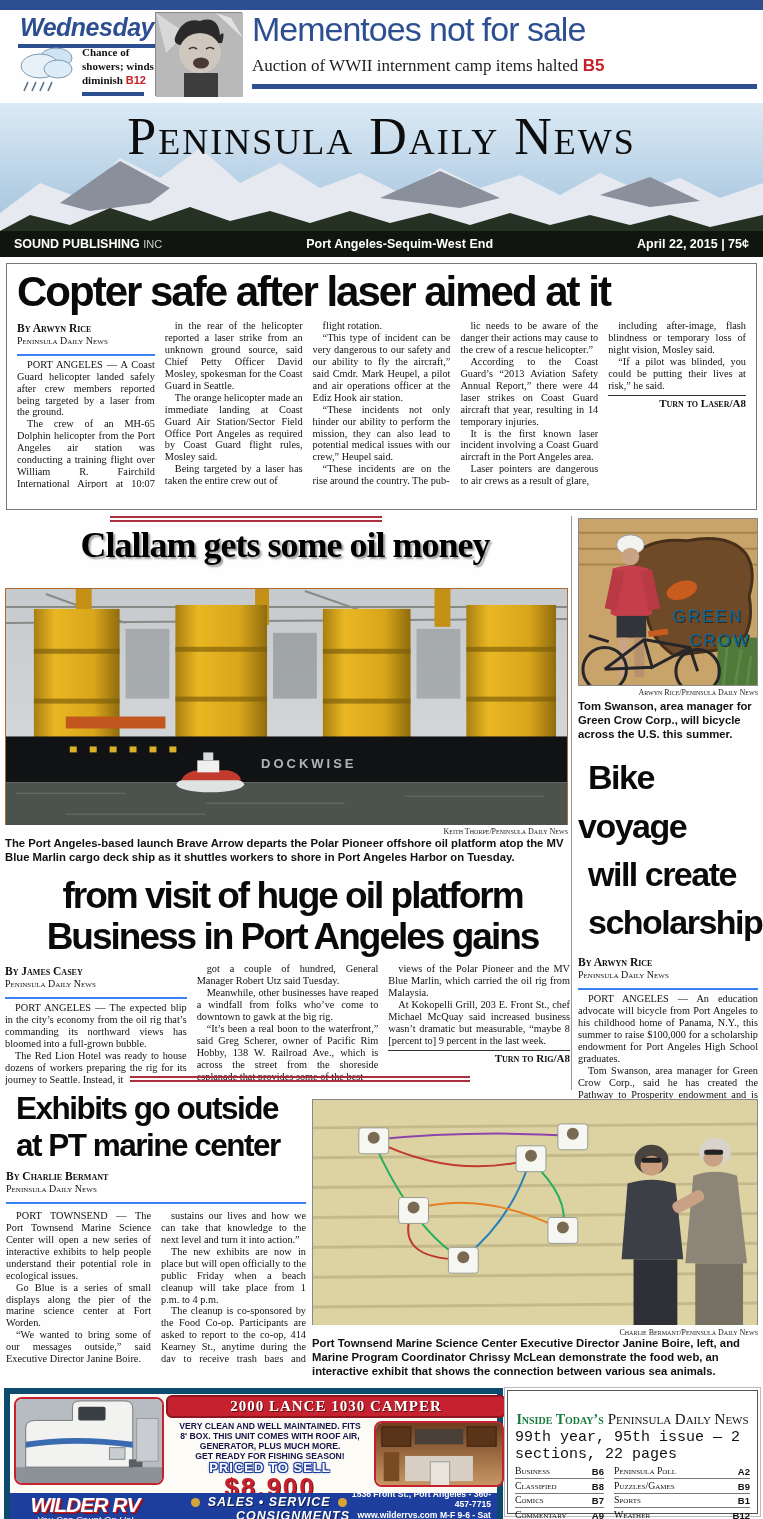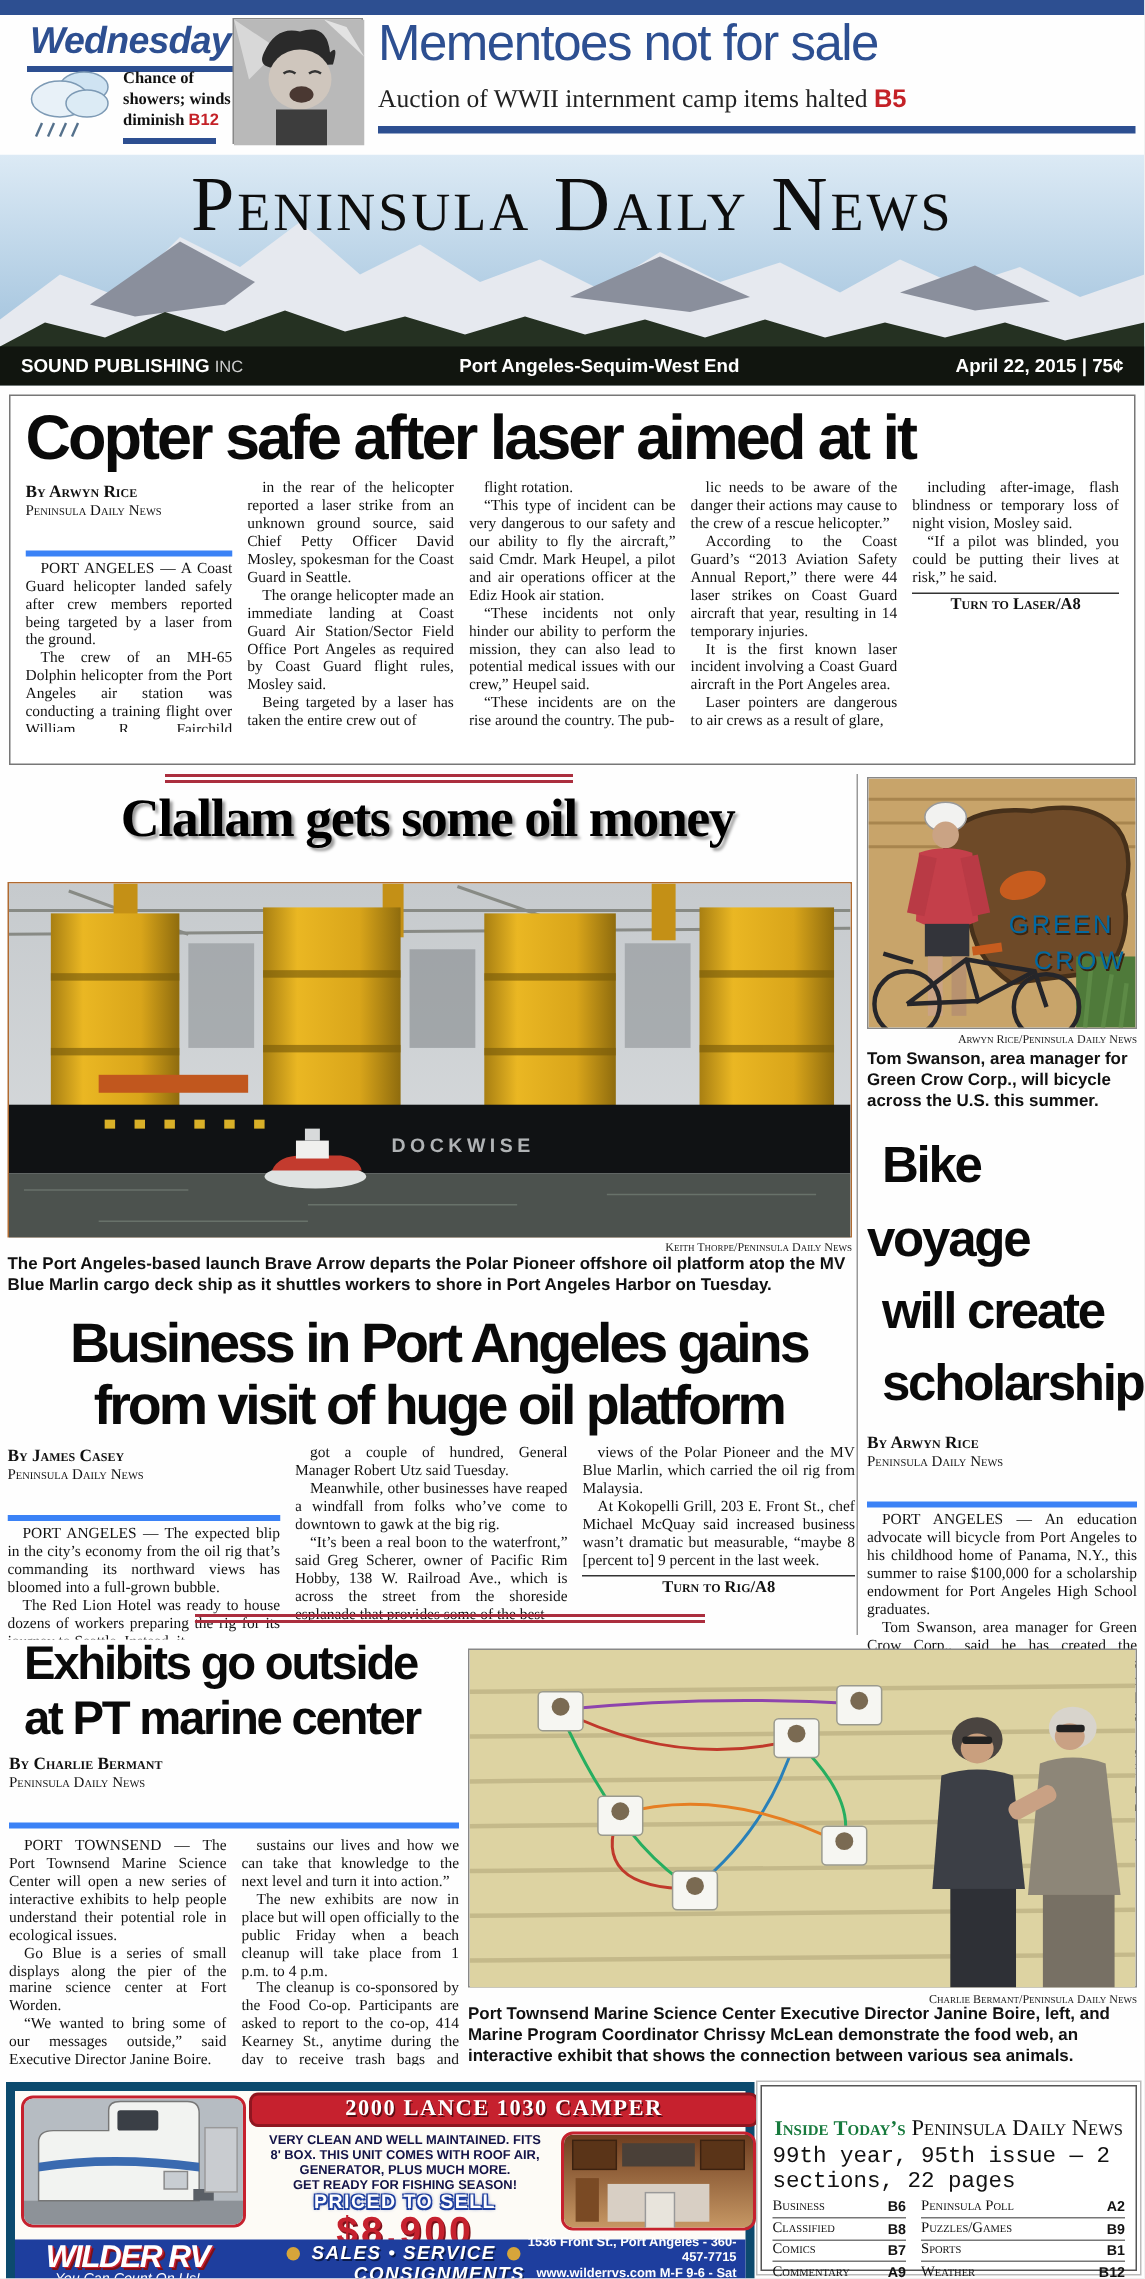--- a/index.html
+++ b/index.html
@@ -33,28 +33,28 @@
   #mast-strip { position:absolute; left:0; bottom:0; width:100%; height:26px; background:rgba(12,14,10,.78);
     display:flex; align-items:center; justify-content:space-between; padding:0 14px;
     font-family:"Liberation Sans",sans-serif; font-weight:bold; font-size:12.5px; color:#fff; }
   #mast-strip .inc { font-weight:normal; color:#cfcfcf; font-size:11px; }
 
   
   #laser-box { position:absolute; left:6px; top:263px; width:751px; height:247px; border:1px solid #777;
     background:#fff; padding:6px 10px 4px; }
   #laser-hl { font-family:"Liberation Sans",sans-serif; font-weight:bold; font-size:42px;
     letter-spacing:-2px; line-height:1.05; color:#0a0a0a; }
-  .byline { margin-top:2px; border-bottom:4px solid #3b82f6; padding-bottom:21px; margin-bottom:3px; }
+  .byline { margin-top:2px; border-bottom:2px solid #3b82f6; padding-bottom:8px; margin-bottom:3px; }
   .byline .by { font-variant:small-caps; font-weight:bold; font-size:11.5px; display:block; line-height:1.1; }
   .byline .org { font-variant:small-caps; font-size:10px; display:block; line-height:1.1; }
   .cols { display:flex; gap:10px; margin-top:6px; }
   .col { flex:1; overflow:hidden; }
   .article p { font-size:10.3px; line-height:1.16; text-align:justify; text-indent:10px; }
   #laser-box .col { height:168px; }
-  .turnto { border-top:1px solid #333; margin-top:3px; padding-top:1px; text-align:center;
+  .turnto { border-top:1px solid #333; margin-top:3px; padding-top:1px; text-align:right;
     font-variant:small-caps; font-weight:bold; font-size:11px; }
 
   
   #clallam-rule { position:absolute; left:110px; top:516px; width:272px; height:6px;
     border-top:2px solid #ab2e3e; border-bottom:2px solid #ab2e3e; }
   #clallam-hl { position:absolute; left:0; top:524px; width:570px; text-align:center;
     font-weight:bold; font-size:36px; letter-spacing:-1px; color:#000;
     text-shadow:2px 2px 2px #9a9a9a; }
   #oil-photo { position:absolute; left:5px; top:588px; width:563px; height:237px; border:1px solid #b06a30; }
   #oil-photo svg { position:absolute; inset:0; }
@@ -340,22 +340,22 @@
       <rect x="192" y="172" width="22" height="12" fill="#f0f0ee"></rect>
       <rect x="198" y="164" width="10" height="8" fill="#d8dadb"></rect>
     </svg>
     <span id="dockwise">DOCKWISE</span>
   </div>
   <div id="oil-credit" class="credit">Keith Thorpe/Peninsula Daily News</div>
   <div id="oil-cap" class="caption">The Port Angeles-based launch Brave Arrow departs the Polar Pioneer offshore oil platform atop the MV Blue Marlin cargo deck ship as it shuttles workers to shore in Port Angeles Harbor on Tuesday.</div>
 
   <div id="rig-story" class="article">
     <div id="rig-hl" class="multiline-headline">
+        <p>from visit of huge oil platform</p>
         <p>Business in Port Angeles gains</p>
-        <p>from visit of huge oil platform</p>
       </div>
     <div class="cols" id="rig-cols">
       <div class="col">
         <div class="byline">
           <span class="by">By James Casey</span>
           <span class="org">Peninsula Daily News</span>
         </div>
         <div>
             <p>PORT ANGELES — The expected blip in the city’s economy from the oil rig that’s commanding its northward views has bloomed into a full-grown bubble.</p>
             <p>The Red Lion Hotel was ready to house dozens of workers preparing the rig for its journey to Seattle. Instead, it</p>

